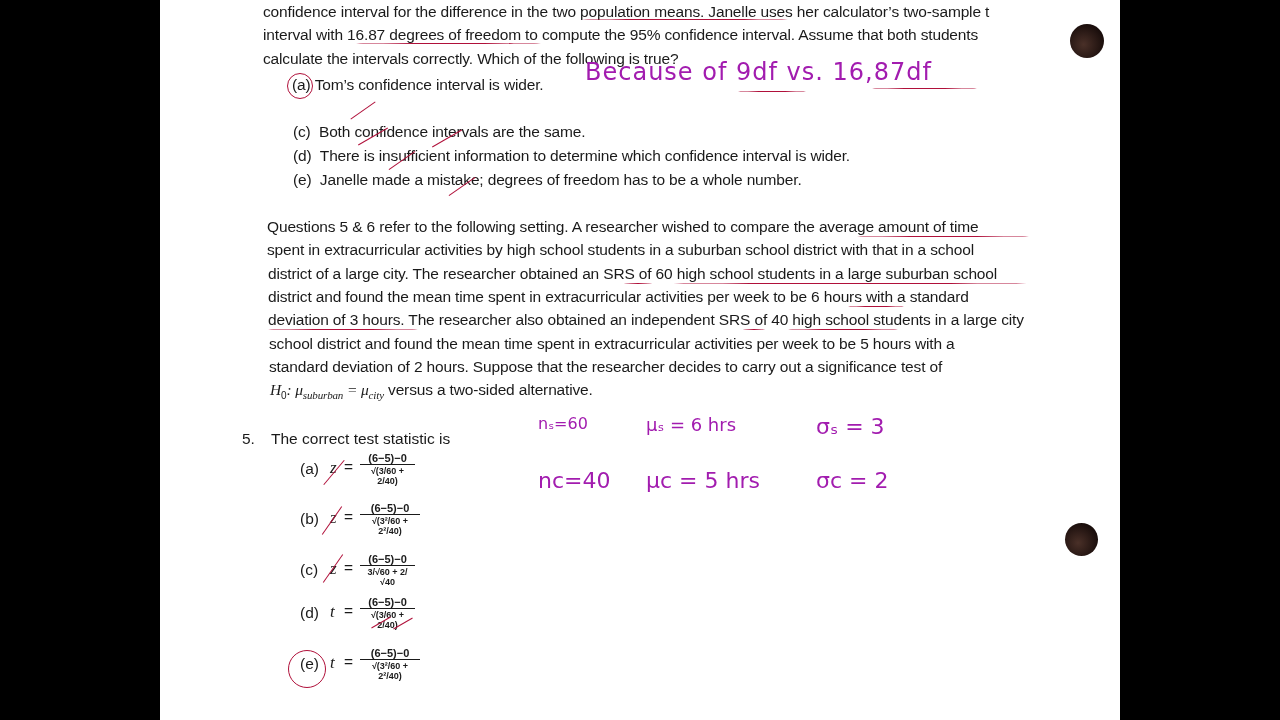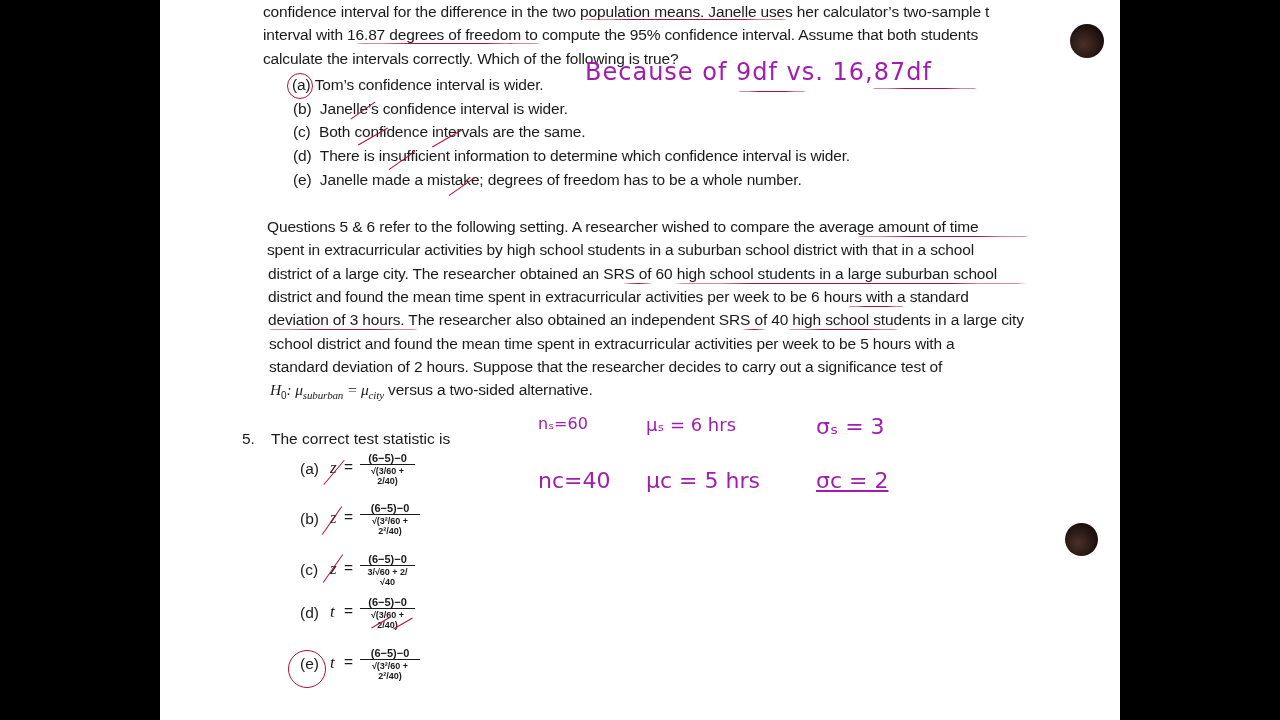--- a/index.html
+++ b/index.html
@@ -23,21 +23,20 @@
 <div class="page">
 
   <div class="t" style="left:103px; top:3px;">confidence interval for the difference in the two population means. Janelle uses her calculator’s two-sample t</div>
   <div class="t" style="left:103px; top:26px;">interval with 16.87 degrees of freedom to compute the 95% confidence interval. Assume that both students</div>
   <div class="t" style="left:103px; top:50px;">calculate the intervals correctly.  Which of the following is true?</div>
   <div class="ul" style="left:420px; top:19px; width:210px;"></div>
   <div class="ul" style="left:196px; top:43px; width:185px;"></div>
 
   <div class="t" style="left:132px; top:76px;"><span>(a)</span>&nbsp;<span>Tom’s confidence interval is wider.</span></div>
   <div class="circle" style="left:127px; top:73px; width:24px; height:24px;"></div>
-  <div class="t" style="left:133px; top:100px;"><span>(b)</span>&nbsp;&nbsp;<span>Janelle’s confidence interval is wider.</span></div>
   <div class="t" style="left:133px; top:123px;"><span>(c)</span>&nbsp;&nbsp;<span>Both confidence intervals are the same.</span></div>
   <div class="t" style="left:133px; top:147px;"><span>(d)</span>&nbsp;&nbsp;<span>There is insufficient information to determine which confidence interval is wider.</span></div>
   <div class="t" style="left:133px; top:171px;"><span>(e)</span>&nbsp;&nbsp;<span>Janelle made a mistake; degrees of freedom has to be a whole number.</span></div>
 
   <div class="strike" style="left:188px; top:110px; width:30px; transform:rotate(-35deg);"></div>
   <div class="strike" style="left:196px; top:136px; width:34px; transform:rotate(-30deg);"></div>
   <div class="strike" style="left:270px; top:138px; width:34px; transform:rotate(-30deg);"></div>
   <div class="strike" style="left:226px; top:160px; width:32px; transform:rotate(-35deg);"></div>
   <div class="strike" style="left:286px; top:186px; width:32px; transform:rotate(-35deg);"></div>
 
@@ -111,17 +110,17 @@
     <div class="num">(6−5)−0</div>
     <div class="den">√(3²/60 + 2²/40)</div>
   </div>
   <div class="circle" style="left:128px; top:650px; width:36px; height:36px;"></div>
 
   <div class="ink" style="left:378px; top:414px; font-size:16px;">nₛ=60</div>
   <div class="ink" style="left:486px; top:414px; font-size:18px;">μₛ = 6 hrs</div>
   <div class="ink" style="left:656px; top:414px; font-size:22px;">σₛ = 3</div>
   <div class="ink" style="left:378px; top:468px; font-size:22px;">nᴄ=40</div>
   <div class="ink" style="left:486px; top:468px; font-size:22px;">μᴄ = 5 hrs</div>
-  <div class="ink" style="left:656px; top:468px; font-size:22px;text-decoration:underline;">σᴄ = 2</div>
+  <div class="ink" style="left:656px; top:468px; font-size:22px;">σᴄ = 2</div>
 
   <div class="dot" style="left:910px; top:24px; width:34px; height:34px;"></div>
   <div class="dot" style="left:905px; top:523px; width:33px; height:33px;"></div>
 </div>
 
 </body></html>

